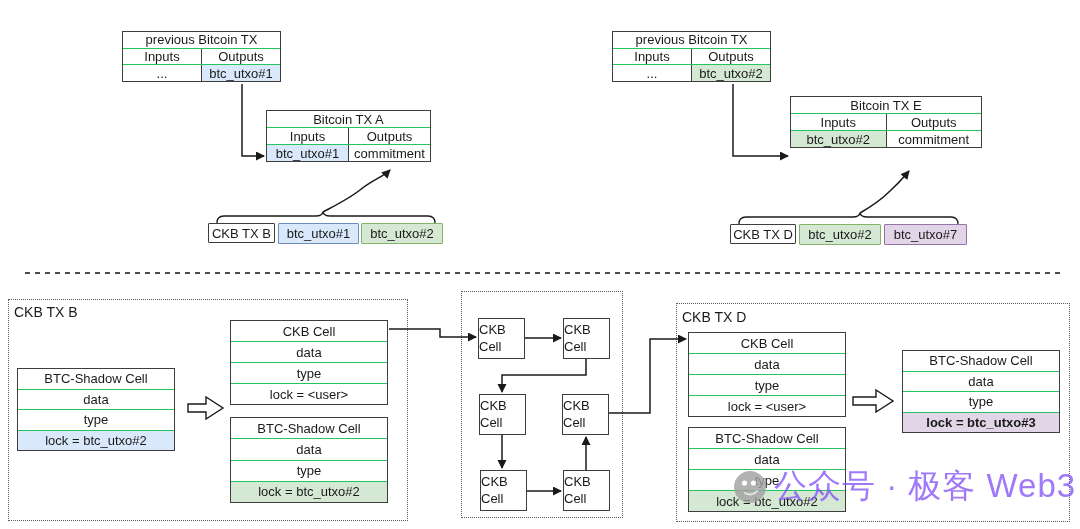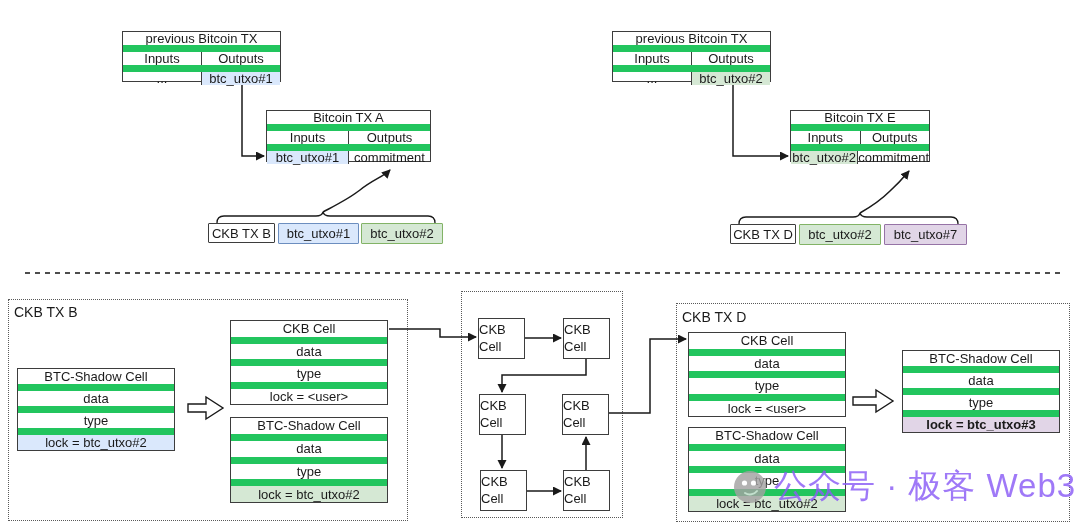--- a/index.html
+++ b/index.html
@@ -7,21 +7,21 @@
     position:relative; width:1080px; height:529px; background:#ffffff;
     font-family:"Liberation Sans","DejaVu Sans",sans-serif; color:#1a1a1a; overflow:hidden;
   }
   svg.overlay { position:absolute; left:0; top:0; z-index:1; }
   .tbl {
     position:absolute; z-index:2; background:#fff; border:1px solid #3d3d3d;
     display:flex; flex-direction:column; box-sizing:border-box;
   }
   .tr {
     flex:1; display:flex; align-items:center; justify-content:center;
-    border-top:7px solid #22c55e; font-size:13px; line-height:1; white-space:nowrap;
+    border-top:1px solid #22c55e; font-size:13px; line-height:1; white-space:nowrap;
   }
   .tr:first-child { border-top:none; }
   .tr.split { align-items:stretch; justify-content:stretch; }
   .tr.split .td {
     flex:1; display:flex; align-items:center; justify-content:center;
     border-left:1px solid #3d3d3d; white-space:nowrap;
   }
   .tr.split .td:first-child { border-left:none; }
   .fill-blue   { background:#dae8fc; }
   .fill-green  { background:#d5e8d4; }
@@ -118,21 +118,21 @@
     <div class="tr split">
       <div class="td">Inputs</div>
       <div class="td">Outputs</div>
     </div>
     <div class="tr split">
       <div class="td">...</div>
       <div class="td fill-green">btc_utxo#2</div>
     </div>
   </div>
 
-  <div class="tbl" style="left:790px;top:110px;width:140px;height:52px">
+  <div class="tbl" style="left:790px;top:96px;width:192px;height:52px">
     <div class="tr">Bitcoin TX E</div>
     <div class="tr split">
       <div class="td">Inputs</div>
       <div class="td">Outputs</div>
     </div>
     <div class="tr split">
       <div class="td fill-green">btc_utxo#2</div>
       <div class="td">commitment</div>
     </div>
   </div>

